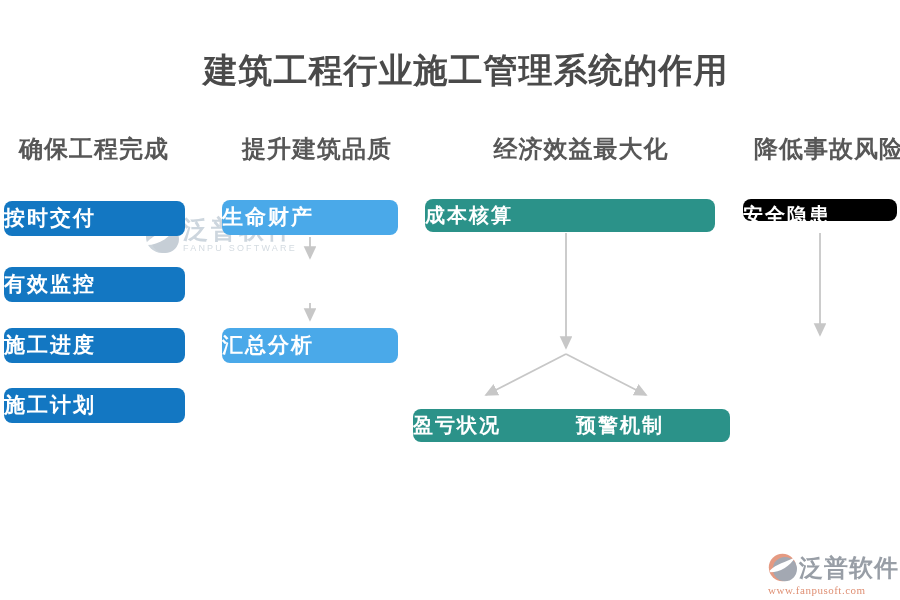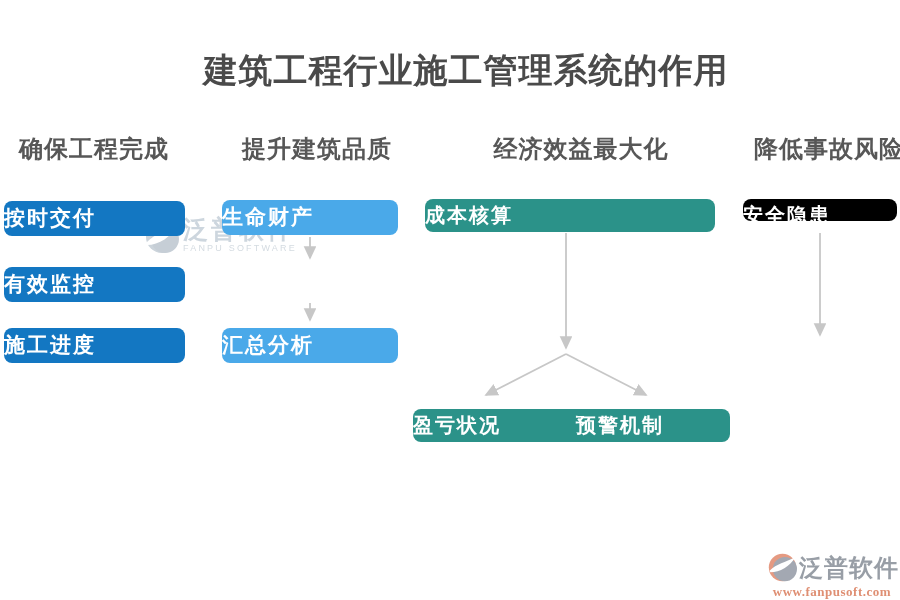--- a/index.html
+++ b/index.html
@@ -25,21 +25,21 @@
   .c3{background:#2b9289;height:33px;line-height:33px;font-size:20px;}
   .c4{background:#000000;width:154px;height:22px;line-height:33px;left:743px;font-size:20px;}
   .arrow-layer{position:absolute;left:0;top:0;width:900px;height:600px;z-index:1;}
   .watermark{position:absolute;left:144px;top:216px;z-index:2;display:flex;align-items:flex-start;}
   .wm-texts{margin-left:3px;}
   .wm-brand{font-size:25px;font-weight:bold;color:#cdd6de;letter-spacing:3px;line-height:27px;}
   .wm-sub{font-size:9px;color:#d4dbe1;letter-spacing:2.2px;font-family:"Liberation Sans","DejaVu Sans",sans-serif;}
   .footer-logo{position:absolute;left:768px;top:551px;z-index:2;}
   .fl-row{display:flex;align-items:center;}
   .fl-brand{font-size:24px;font-weight:bold;color:#989ea6;letter-spacing:1px;margin-left:2px;}
-  .fl-url{font-size:13px;font-weight:bold;color:#df8f73;letter-spacing:0.5px;margin-top:0px;text-align:center;width:128px;}
+  .fl-url{font-size:11px;font-weight:normal;color:#df8f73;letter-spacing:0.5px;margin-top:0px;width:128px;}
 </style>
 </head>
 <body>
 
 <div class="canvas">
 
   <div class="title">建筑工程行业施工管理系统的作用</div>
 
   <div class="col-header hdr1">确保工程完成</div>
   <div class="col-header hdr2">提升建筑品质</div>
@@ -58,20 +58,21 @@
       <path d="M566 233 L566 348" marker-end="url(#arw)"></path>
       <path d="M566 354 L486 395" marker-end="url(#arw)"></path>
       <path d="M566 354 L646 395" marker-end="url(#arw)"></path>
       <path d="M820 233 L820 335" marker-end="url(#arw)"></path>
     </g>
   </svg>
 
   <div class="node c1" style="top:201px;">按时交付</div>
   <div class="node c1" style="top:267px;">有效监控</div>
   <div class="node c1" style="top:328px;">施工进度</div>
+  <div class="node c1" style="top:388px;">施工计划</div>
 
   <div class="node c2" style="top:200px;">生命财产</div>
   <div class="node c2" style="top:328px;">汇总分析</div>
 
   <div class="node c3" style="top:199px;left:425px;width:290px;">成本核算</div>
   <div class="node c3" style="top:409px;left:413px;width:186px;">盈亏状况</div>
   <div class="node c3" style="top:409px;left:576px;width:154px;">预警机制</div>
 
   <div class="node c4" style="top:199px;">安全隐患</div>
 

